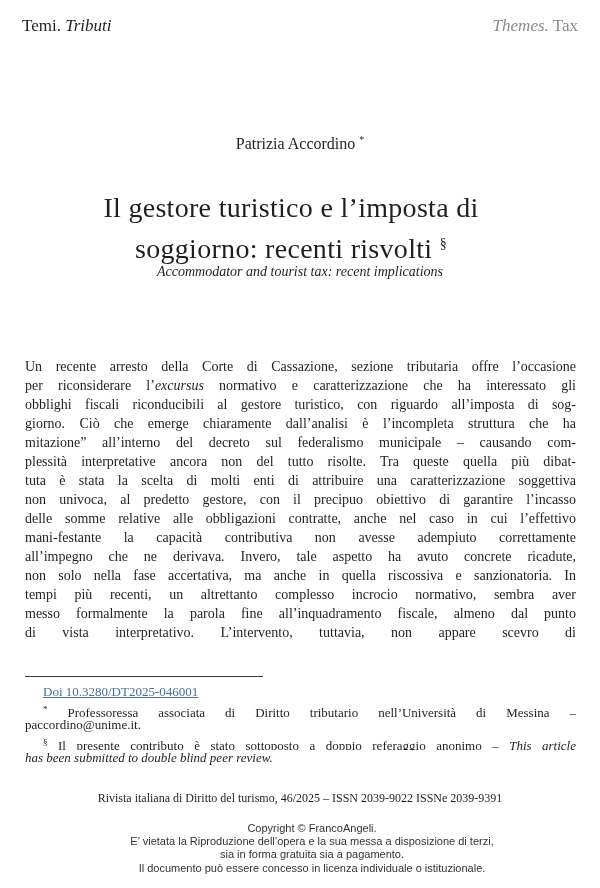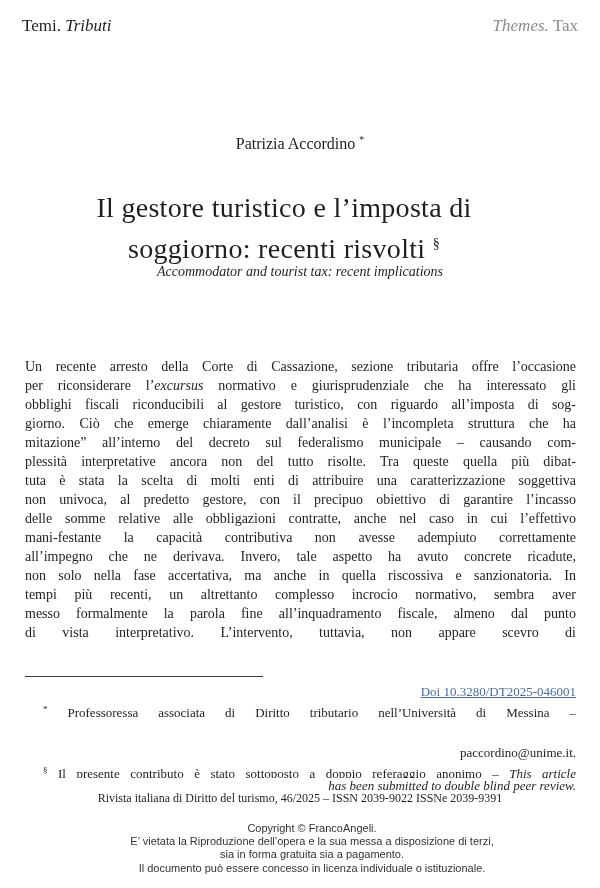--- a/index.html
+++ b/index.html
@@ -20,21 +20,21 @@
   .runhead .right{color:#8c8c8c;}
   .it{font-style:italic;}
   
   .author{
     position:absolute;top:134px;left:0;width:100%;
     text-align:center;font-size:16px;
   }
   .author sup{font-size:10px;}
   
   .title{
-    position:absolute;top:190px;left:24px;width:520px;
+    position:absolute;top:190px;left:31px;width:520px;
     text-align:center;font-size:28px;line-height:36px;
     letter-spacing:0.3px;
   }
   .title sup{font-size:14px;}
   .subtitle{
     position:absolute;top:264px;left:40px;width:520px;
     text-align:center;font-size:14px;font-style:italic;
   }
   
   .bodytext{
@@ -51,21 +51,21 @@
     position:absolute;top:676px;left:25px;width:238px;
     border-top:1px solid #3a3a3a;height:0;
   }
   
   .footnotes{
     position:absolute;top:684px;left:25px;width:551px;
     font-size:13px;line-height:16.5px;
   }
   .fline{height:16.5px;overflow:hidden;}
   .fline.justify{text-align:justify;text-align-last:justify;}
-  .fline.left{text-align:right;}
+  .fline.left{text-align:left;}
   .fline sup{font-size:9px;}
   a.doi{color:#4a6d9b;text-decoration:underline;cursor:pointer;}
   
   .journal{
     position:absolute;top:791px;left:0;width:100%;
     text-align:center;font-size:12px;
   }
   
   .copyright{
     position:absolute;top:822px;left:12px;width:100%;
@@ -91,42 +91,42 @@
 
   <div class="title">
     <div>Il gestore turistico e l’imposta di</div>
     <div><span>soggiorno: recenti risvolti</span> <sup>§</sup></div>
   </div>
 
   <div class="subtitle">Accommodator and tourist tax: recent implications</div>
 
   <div class="bodytext">
       <div class="bline"><span>Un recente arresto della Corte di Cassazione, sezione tributaria offre l’occasione</span></div>
-      <div class="bline"><span>per riconsiderare l’</span><span class="it">excursus</span><span> normativo e giurisprudenziale che ha interessato gli</span></div>
+      <div class="bline"><span>per riconsiderare l’</span><span class="it">excursus</span><span> normativo e caratterizzazione che ha interessato gli</span></div>
       <div class="bline"><span>obblighi fiscali riconducibili al gestore turistico, con riguardo all’imposta di sog-</span></div>
       <div class="bline"><span>giorno. Ciò che emerge chiaramente dall’analisi è l’incompleta struttura che ha</span></div>
       <div class="bline"><span>mitazione” all’interno del decreto sul federalismo municipale – causando com-</span></div>
       <div class="bline"><span>plessità interpretative ancora non del tutto risolte. Tra queste quella più dibat-</span></div>
       <div class="bline"><span>tuta è stata la scelta di molti enti di attribuire una caratterizzazione soggettiva</span></div>
       <div class="bline"><span>non univoca, al predetto gestore, con il precipuo obiettivo di garantire l’incasso</span></div>
       <div class="bline"><span>delle somme relative alle obbligazioni contratte, anche nel caso in cui l’effettivo</span></div>
       <div class="bline"><span>mani-festante la capacità contributiva non avesse adempiuto correttamente</span></div>
       <div class="bline"><span>all’impegno che ne derivava. Invero, tale aspetto ha avuto concrete ricadute,</span></div>
       <div class="bline"><span>non solo nella fase accertativa, ma anche in quella riscossiva e sanzionatoria. In</span></div>
       <div class="bline"><span>tempi più recenti, un altrettanto complesso incrocio normativo, sembra aver</span></div>
       <div class="bline"><span>messo formalmente la parola fine all’inquadramento fiscale, almeno dal punto</span></div>
       <div class="bline"><span>di vista interpretativo. L’intervento, tuttavia, non appare scevro di</span></div>
     </div>
 
   <div class="fnrule"></div>
 
   <div class="footnotes">
       <div class="fline left" style="text-indent: 18px;"><a class="doi" href="#">Doi 10.3280/DT2025-046001</a></div>
       <div class="fline justify" style="text-indent: 18px;"><sup>*</sup><span> Professoressa associata di Diritto tributario nell’Università di Messina –</span></div>
-      <div class="fline left" style="text-indent: 0px; margin-top: 28px;"><span>paccordino@unime.it.</span></div>
+      <div class="fline left" style="text-indent: 0px;"><span>paccordino@unime.it.</span></div>
       <div class="fline justify" style="text-indent: 18px;"><sup>§</sup><span> Il presente contributo è stato sottoposto a doppio referaggio anonimo – </span><span class="it">This article</span></div>
       <div class="fline left" style="text-indent: 0px;"><span class="it">has been submitted to double blind peer review.</span></div>
     </div>
 
   <div class="journal">Rivista italiana di Diritto del turismo, 46/2025 – ISSN 2039-9022 ISSNe 2039-9391</div>
 
   <div class="copyright">
     <div>Copyright © FrancoAngeli.</div>
     <div>E’ vietata la Riproduzione dell’opera e la sua messa a disposizione di terzi,</div>
     <div>sia in forma gratuita sia a pagamento.</div>

